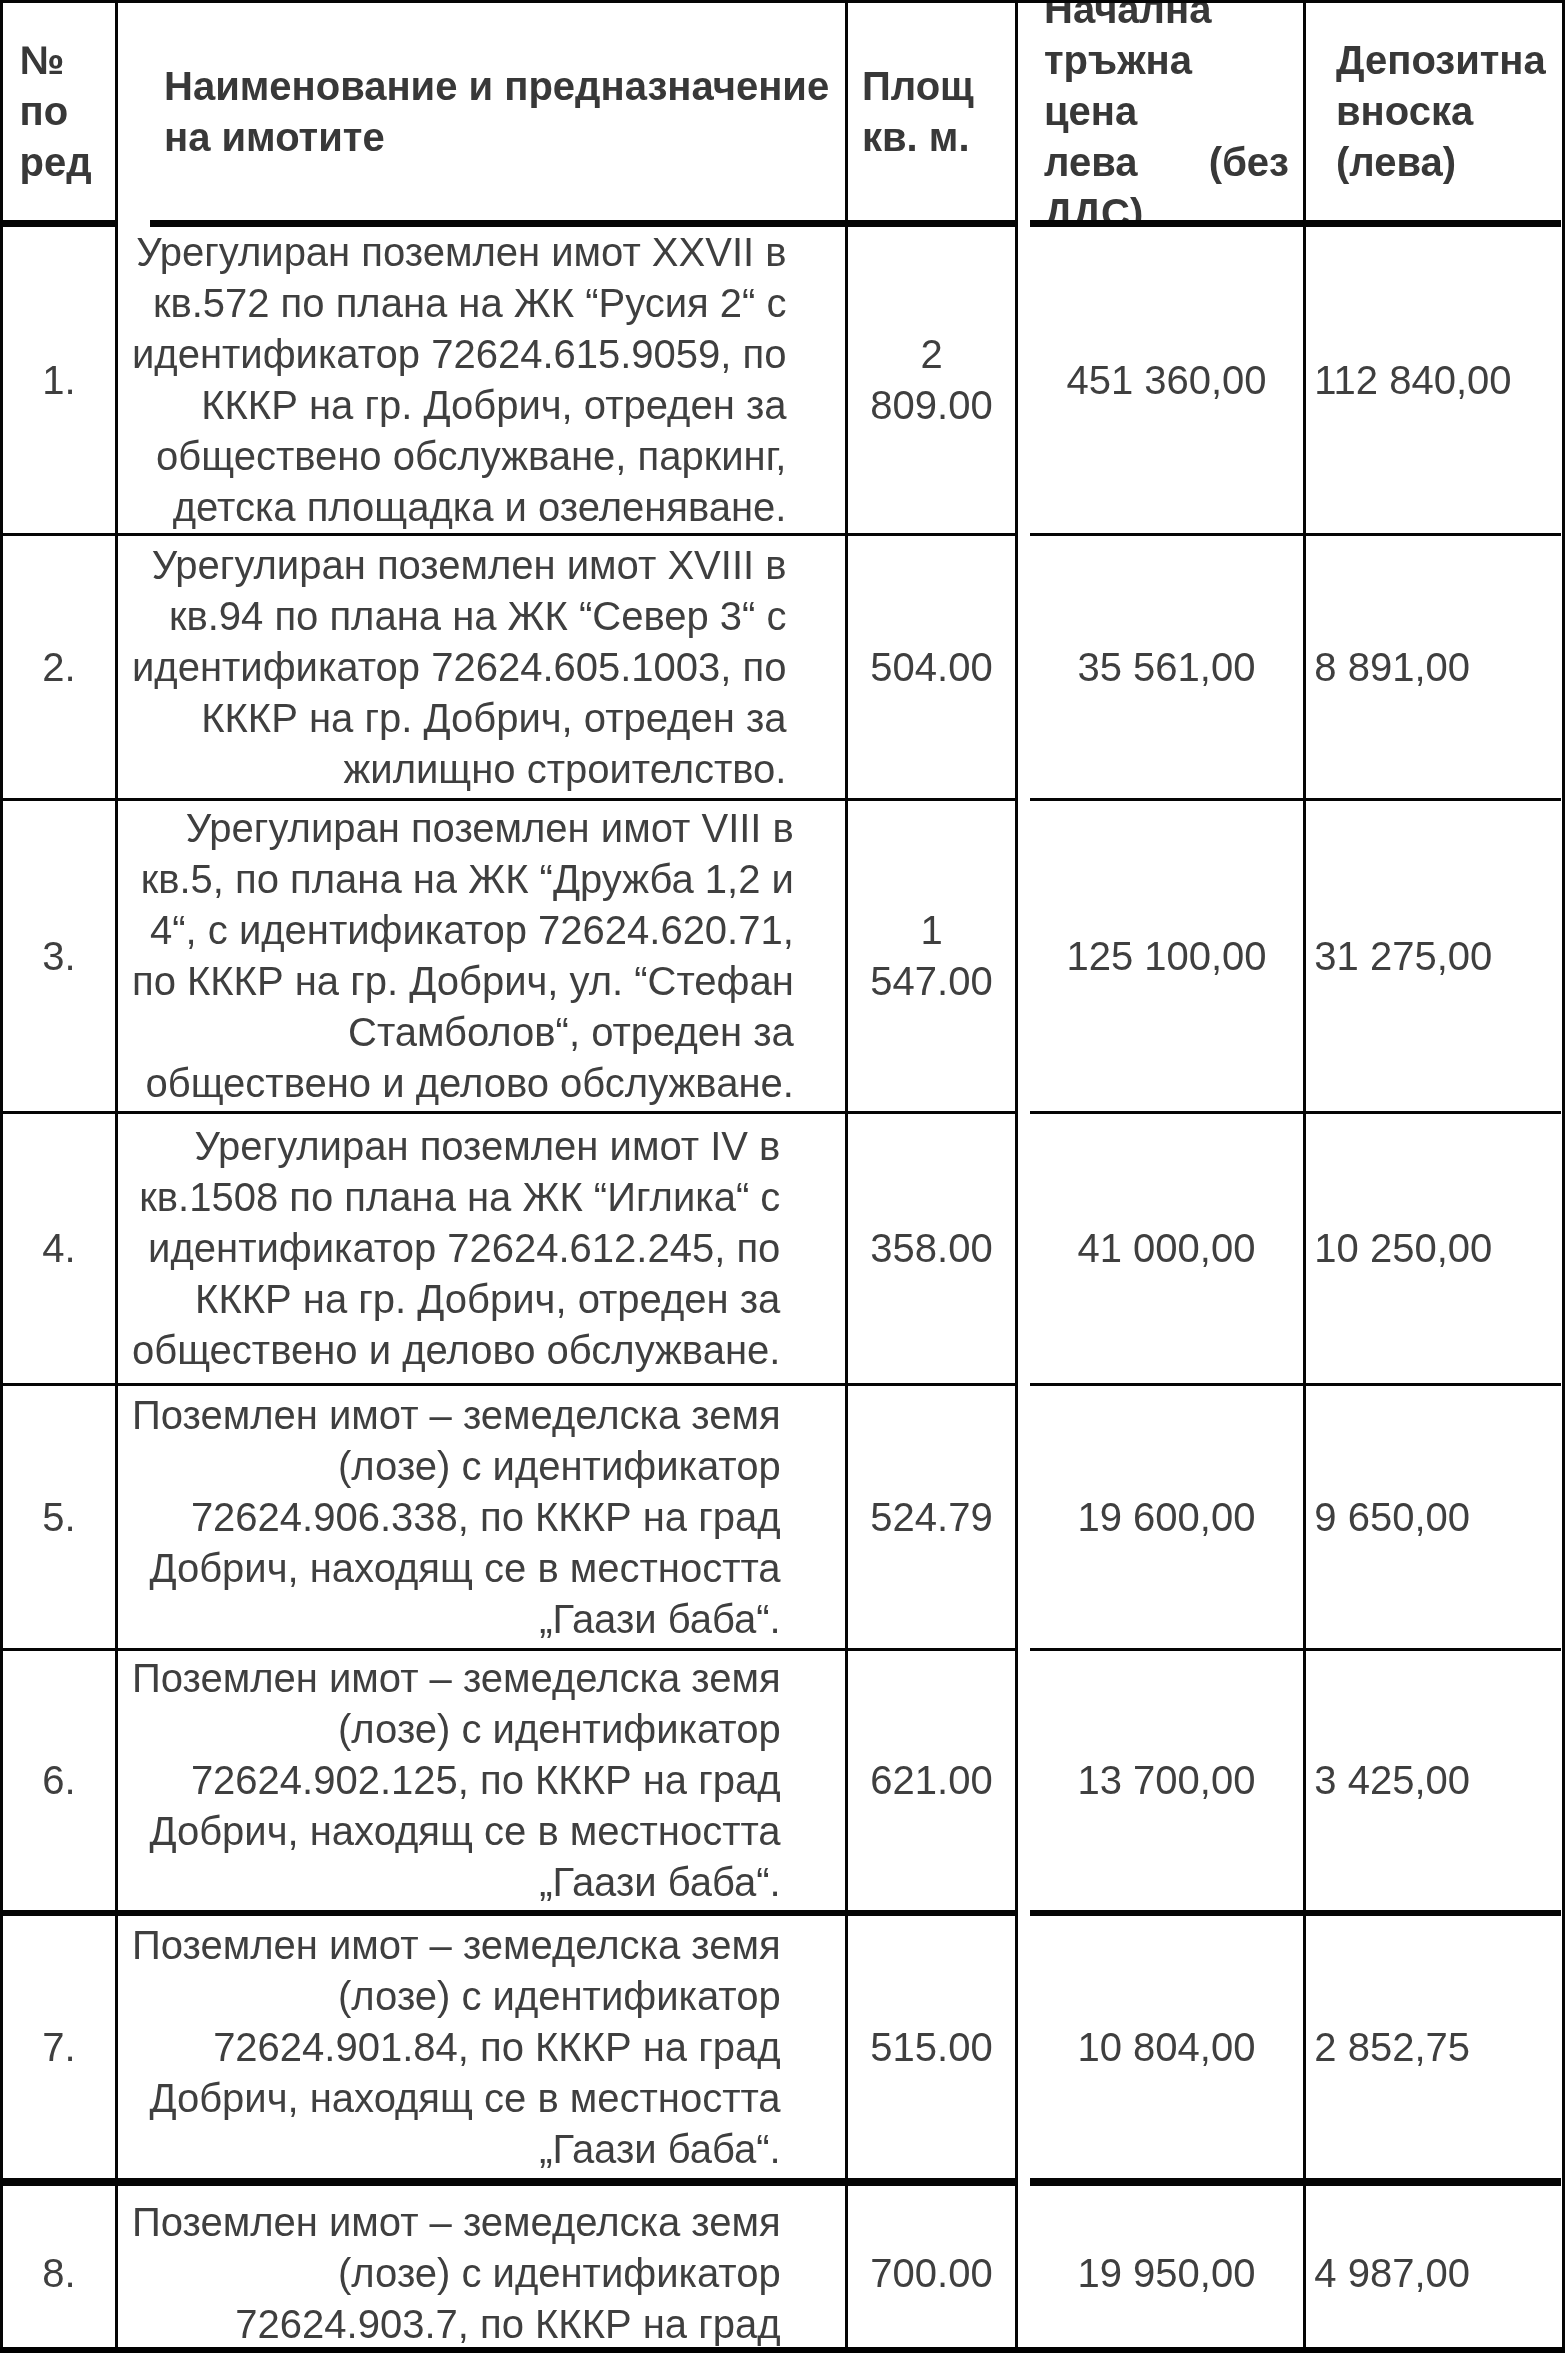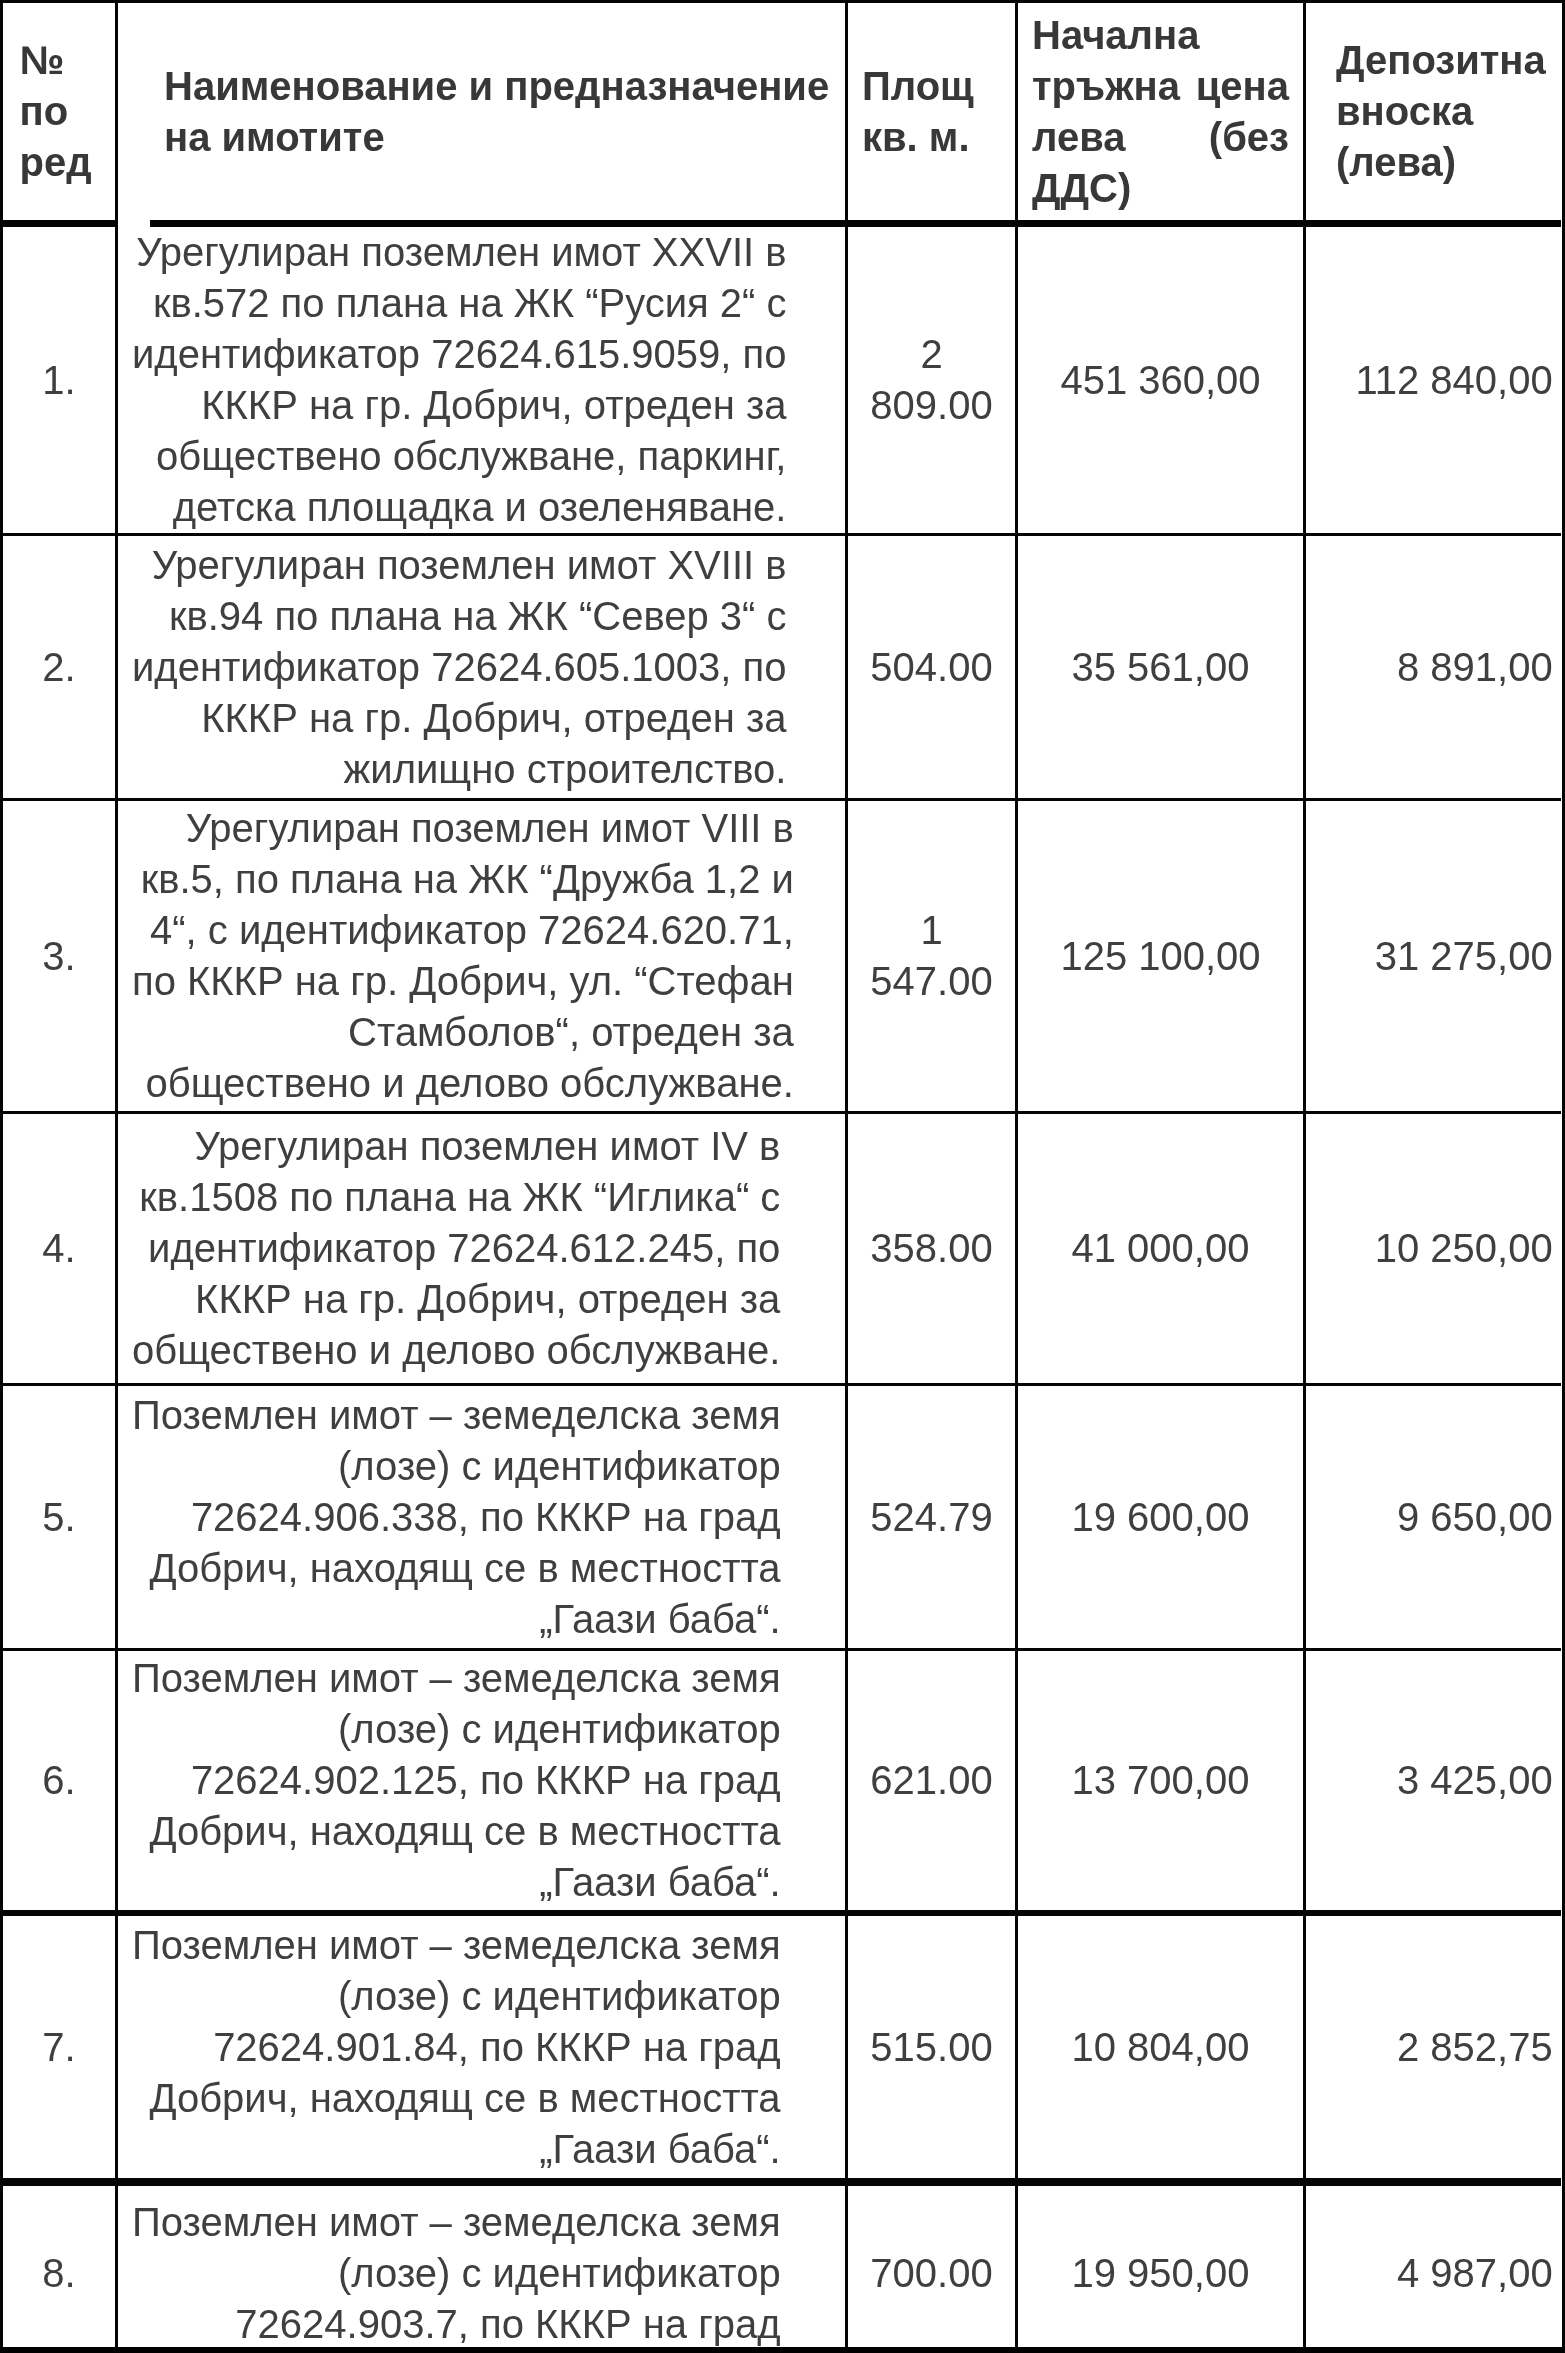--- a/index.html
+++ b/index.html
@@ -41,22 +41,22 @@
   }
   .col-deposit { border-right: none; }
   .r7 .c { border-bottom: none; }
   .row-h .c { border-bottom-width: 7.5px; font-weight: bold; color: #383838; }
   .r5 .c { border-bottom-width: 6.6px; }
   .r6 .c { border-bottom-width: 8.3px; }
   .t { white-space: pre-line; }
   .col-num  { justify-content: center; text-align: center; padding: 0 5px; }
   .col-desc { justify-content: flex-start; text-align: right; padding: 5px 14px; }
   .col-area { justify-content: center; text-align: center; padding: 0 6.6px; }
-  .col-price { justify-content: center; text-align: center; padding: 0 8.3px; }
-  .col-deposit { justify-content: flex-end; text-align: center; padding: 0 8.3px; }
+  .col-price { justify-content: center; text-align: center; padding: 0 8.3px; margin-left: 12px; }
+  .col-deposit { justify-content: flex-start; text-align: center; padding: 0 8.3px; }
   .row-h .col-num  { justify-content: flex-start; text-align: left; padding-left: 16.6px; }
   .row-h .col-desc { justify-content: flex-start; text-align: left; margin-left: 32px; }
   .row-h .col-area { justify-content: flex-start; text-align: left; padding-left: 14px; }
   .row-h .col-price { padding: 0 14px; }
   .row-h .col-price .t { width: 100%; text-align: justify; text-align-last: justify; }
   .row-h .col-deposit { justify-content: flex-start; text-align: left; padding-left: 30px; }
   .cutbar {
     position: absolute;
     left: 0;
     top: 2347px;

